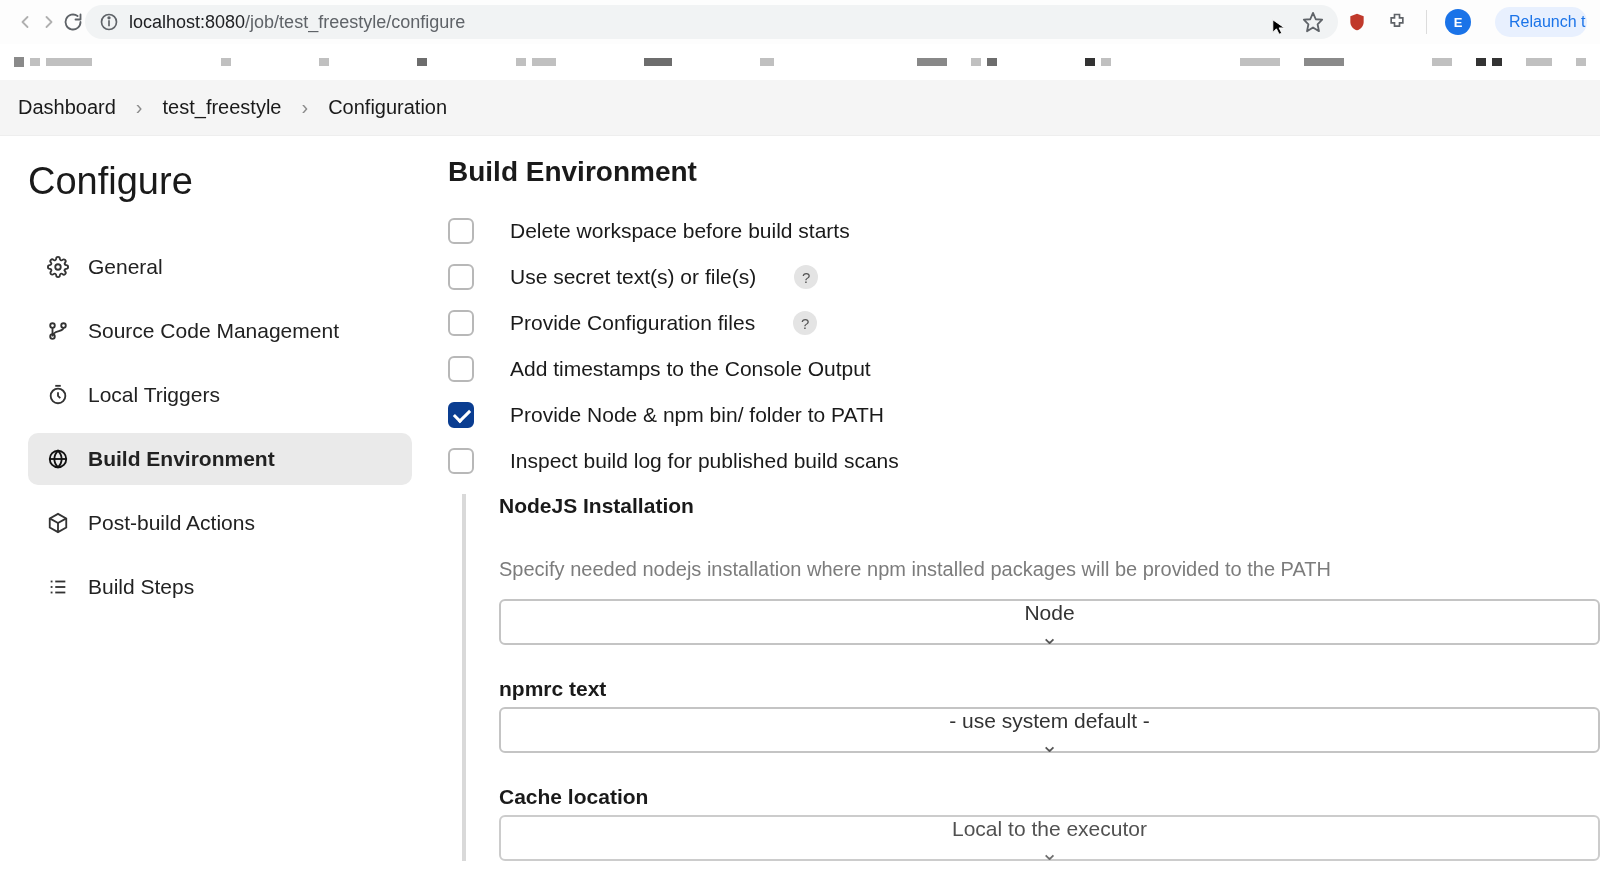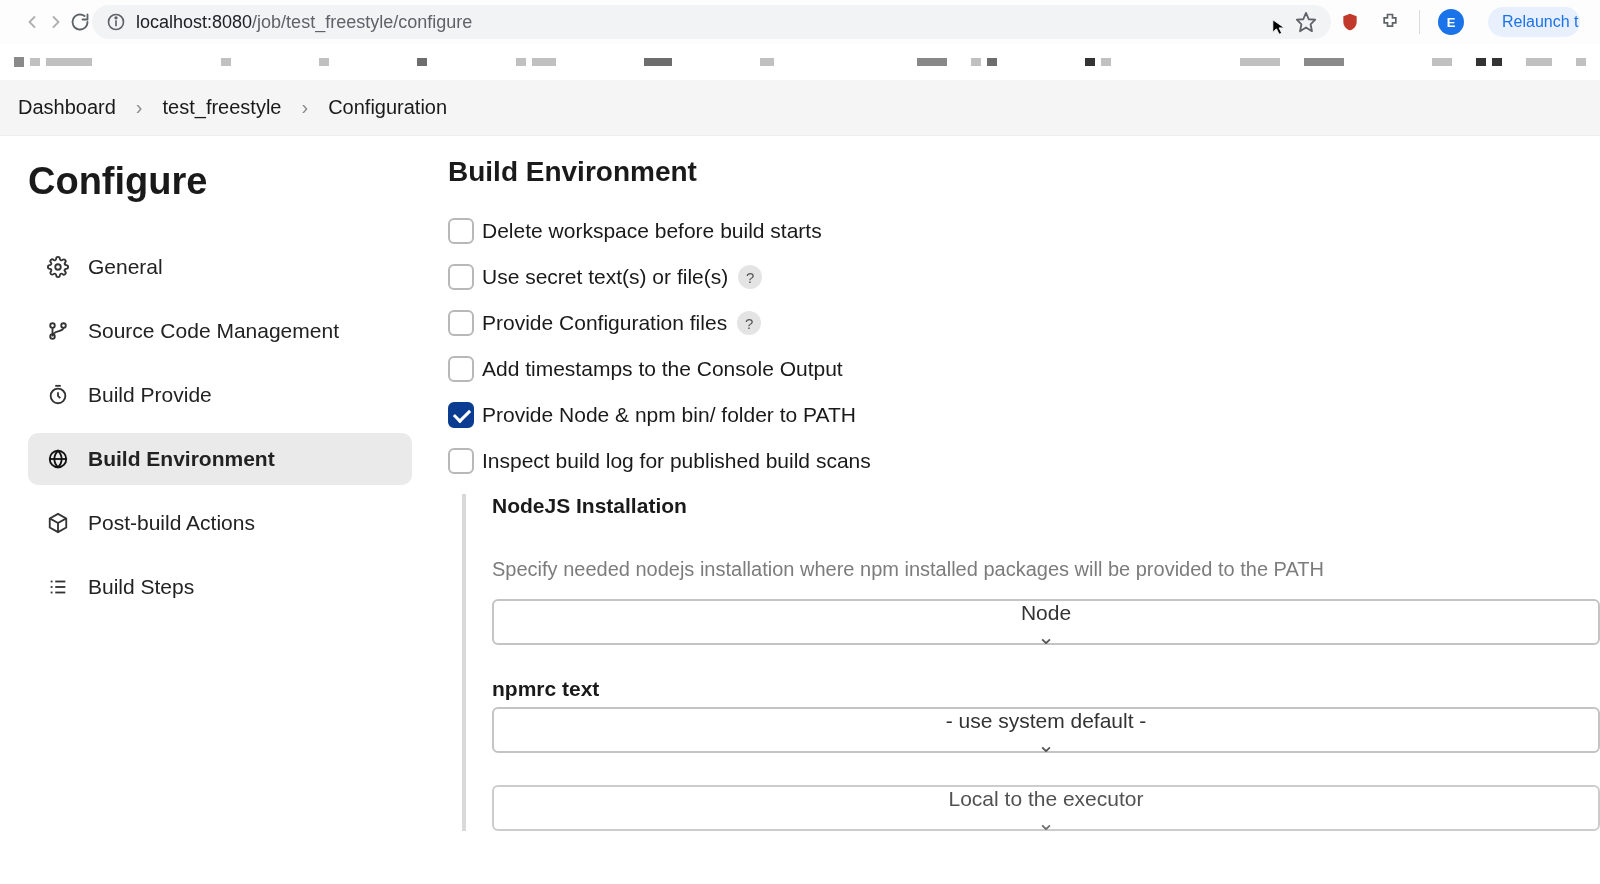--- a/index.html
+++ b/index.html
@@ -1,19 +1,19 @@
 <!DOCTYPE html>
 <html><head>
 <meta charset="utf-8">
 <style>
   * { box-sizing: border-box; margin: 0; padding: 0; }
   html, body { width: 1600px; height: 884px; overflow: hidden; font-family: -apple-system, BlinkMacSystemFont, "Segoe UI", Helvetica, Arial, sans-serif; color: #1a1a1a; background: #fff; }
 
   
-  .chrome-toolbar { height: 44px; display: flex; align-items: center; padding: 0 20px; background: #fdfdfd; }
+  .chrome-toolbar { height: 44px; display: flex; align-items: center; padding: 0 13px; background: #fdfdfd; }
   .nav-btn { width: 24px; height: 24px; display: flex; align-items: center; justify-content: center; color: #5f6368; border-radius: 50%; }
   .nav-btn.disabled { color: #b0b0b0; }
   .addr-bar { flex: 1; height: 34px; background: #f1f3f4; border-radius: 17px; display: flex; align-items: center; padding: 0 14px; gap: 10px; color: #3c4043; font-size: 18px; }
   .addr-bar .url-host { color: #202124; }
   .addr-bar .url-path { color: #5f6368; }
   .addr-trail { display:flex; align-items:center; gap:18px; padding-left:8px; }
   .chrome-icon { width:22px; height:22px; display:flex; align-items:center; justify-content:center; color:#5f6368; }
   .avatar-chip { width:26px; height:26px; border-radius:50%; background:#1a73e8; color:#fff; font-size:13px; font-weight:600; display:flex; align-items:center; justify-content:center; }
   .relaunch-btn { background:#e8f0fe; color:#1a73e8; font-size:16px; padding:6px 12px 6px 14px; border-radius:18px; margin-left:6px; white-space:nowrap; overflow:hidden; max-width:92px; }
 
@@ -22,35 +22,35 @@
   .bk { display:flex; gap:6px; align-items:center; }
   .bk i { display:block; height:8px; background:#c0c0c0; }
 
   
   .breadcrumb { height: 56px; background:#f5f5f5; display:flex; align-items:center; gap: 20px; padding: 0 18px; font-size:20px; color:#1a1a1a; border-bottom: 1px solid #eee; }
   .crumb-sep { color:#8a8a8a; }
 
   
   .page { display:flex; }
   .sidebar { width: 430px; padding: 24px 18px 0 28px; }
-  .sidebar h1 { font-size: 38px; font-weight: 700; margin-bottom: 38px; }
+  .sidebar h1 { font-size: 38px; font-weight: 400; margin-bottom: 38px; }
   .side-item { display:flex; align-items:center; gap:18px; padding: 14px 18px; border-radius: 10px; font-size:21px; color:#222; margin-bottom: 12px; }
   .side-item.active { background:#eaeaea; font-weight:700; }
   .side-ico { width:24px; height:24px; flex:none; display:flex; align-items:center; justify-content:center; }
 
   .main { flex:1; padding: 20px 0 0 18px; overflow:hidden; position:relative; }
   .section-title { font-size: 28px; font-weight: 800; margin-bottom: 30px; }
 
-  .check-row { display:flex; align-items:center; gap:8px; margin-bottom: 20px; font-size:21px; }
+  .check-row { display:flex; align-items:center; gap:36px; margin-bottom: 20px; font-size:21px; }
   .cbox { width:26px; height:26px; border:2px solid #b8b8b8; border-radius:6px; flex:none; position:relative; }
   .cbox.checked { background:#0a3d91; border-color:#0a3d91; }
   .cbox.checked::after { content:""; position:absolute; left:7px; top:2px; width:7px; height:13px; border:solid #fff; border-width:0 3px 3px 0; transform:rotate(45deg); }
   .help-q { width:24px; height:24px; border-radius:50%; background:#e4e4e4; color:#555; font-size:15px; display:flex; align-items:center; justify-content:center; margin-left:2px; }
 
-  .indent-block { margin-left: 14px; border-left: 4px solid #d9d9d9; padding-left: 26px; margin-top: 14px; }
+  .indent-block { margin-left: 14px; border-left: 4px solid #d9d9d9; padding-left: 33px; margin-top: 14px; }
   .field-label { font-size:21px; font-weight:600; margin-bottom:6px; }
   .field-desc { font-size:20px; color:#7c7c7c; margin-bottom:18px;margin-top:40px; }
   .select-box { width: 100%; min-width: 980px; height:46px; border:2px solid #c4c4c4; border-radius:6px; display:flex; align-items:center; justify-content:space-between; padding:0 16px; font-size:21px; color:#333; margin-bottom: 32px; background:#fff;flex-direction:column; }
   .select-box .chev { color:#555; }
   .field-group { margin-bottom: 8px; }
 
   .cursor { position:absolute; left:1271px; top:18px; width:18px; height:18px; pointer-events:none; }
 </style>
 </head>
 <body>
@@ -211,21 +211,21 @@
     </div>
 
     <div class="side-item">
       <span class="side-ico">
         <svg width="22" height="22" viewBox="0 0 24 24" fill="none" stroke="#333" stroke-width="2">
             <circle cx="12" cy="13" r="8"></circle>
             <path d="M12 9v4l2.5 2.5"></path>
             <path d="M9 2h6"></path>
           </svg>
       </span>
-      <span>Build Provide</span>
+      <span>Local Triggers</span>
     </div>
 
     <div class="side-item active">
       <span class="side-ico">
         <svg width="22" height="22" viewBox="0 0 24 24" fill="none" stroke="#111" stroke-width="2">
             <circle cx="12" cy="12" r="9"></circle>
             <path d="M3 12h18"></path>
             <path d="M12 3c2.5 2.5 4 5.5 4 9s-1.5 6.5-4 9c-2.5-2.5-4-5.5-4-9s1.5-6.5 4-9z"></path>
           </svg>
       </span>
@@ -300,20 +300,21 @@
 
       <div class="field-group">
         <div class="field-label">npmrc text</div>
         <div class="select-box">
           <span>- use system default -</span>
           <span class="chev">⌄</span>
         </div>
       </div>
 
       <div class="field-group">
+        <div class="field-label">Cache location</div>
         <div class="select-box" style="margin-bottom:12px; opacity:.85">
           <span>Local to the executor</span>
           <span class="chev">⌄</span>
         </div>
       </div>
     </div>
   </main>
 </div>
 
 <svg class="cursor" viewBox="0 0 20 20">

